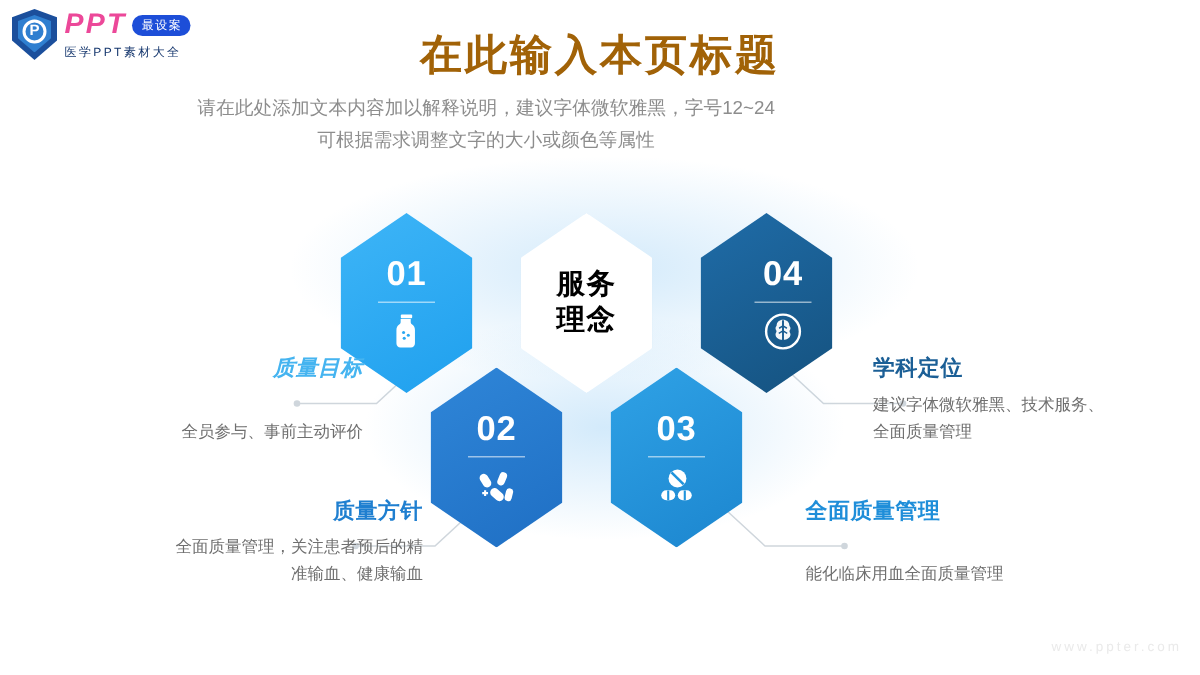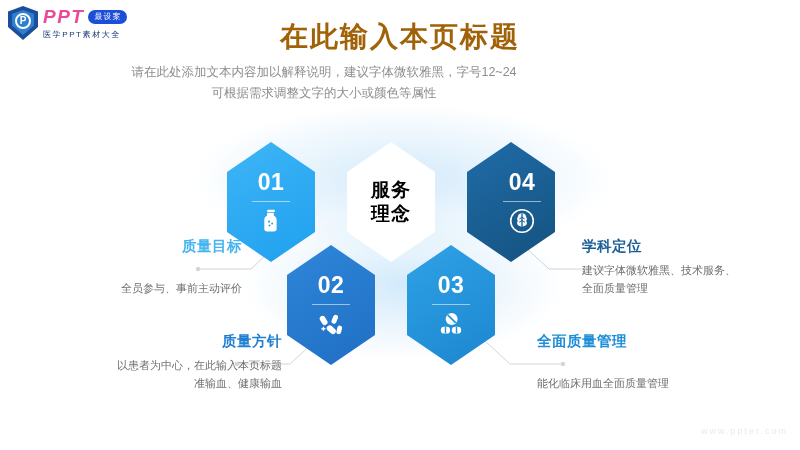--- a/index.html
+++ b/index.html
@@ -126,21 +126,21 @@
   
   .block { position:absolute; width:218px; }
   .block h3 { font-size:14.5px; font-weight:bold; letter-spacing:.5px; line-height:1.2; }
   .block p  { font-size:11px; color:#6f6f6f; line-height:18px; margin-top:6px; }
 
   #blockL1 { left:24px;  top:238px; text-align:right; }
   #blockL2 { left:64px;  top:333px; text-align:right; }
   #blockR1 { left:582px; top:238px; text-align:left; }
   #blockR2 { left:537px; top:333px; text-align:left; }
 
-  #blockL1 h3 { color:#45b4f0; }
+  #blockL1 h3 { color:#45b4f0;font-style:italic; }
   #blockL2 h3 { color:#1f7fd0; }
   #blockR1 h3 { color:#1b5f96; }
   #blockR2 h3 { color:#1f8ed9; }
 
   #watermark {
     position:absolute; right:12px; bottom:14px;
     font-size:9px; color:#eaeaea; letter-spacing:2px;
   }
 </style>
 </head>
@@ -266,21 +266,21 @@
     <h3>质量目标</h3>
     <p>
       <br>
       <span>全员参与、事前主动评价</span>
     </p>
   </div>
 
   <div class="block" id="blockL2">
     <h3>质量方针</h3>
     <p>
-      <span>以患者为中心，在此输入本页标题</span><br>
+      <span>全面质量管理，关注患者预后的精</span><br>
       <span>准输血、健康输血</span>
     </p>
   </div>
 
   <div class="block" id="blockR1">
     <h3>学科定位</h3>
     <p>
       <span>建议字体微软雅黑、技术服务、</span><br>
       <span>全面质量管理</span>
     </p>

